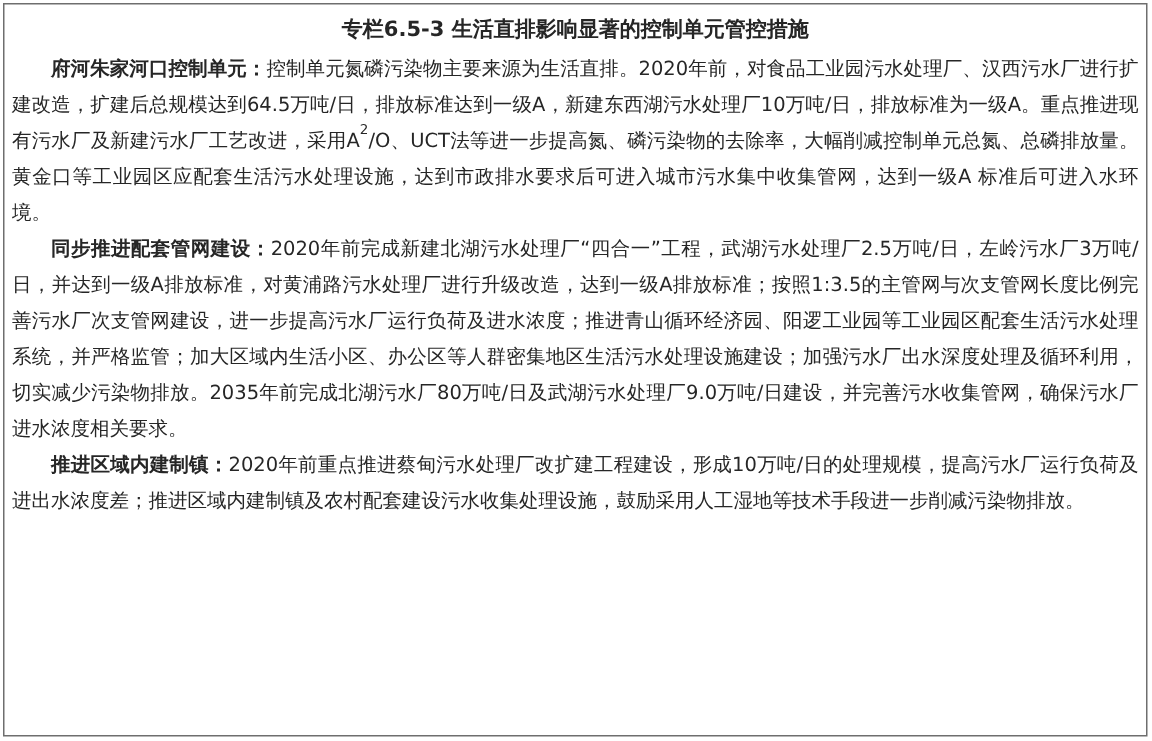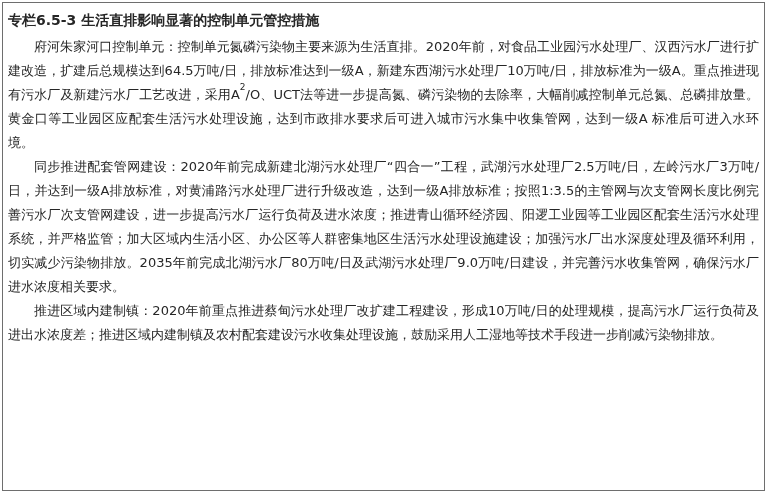--- a/index.html
+++ b/index.html
@@ -17,36 +17,36 @@
     top: 2px;
     width: 763px;
     height: 489px;
     border: 1px solid #6e6e6e;
     padding: 5px 5px 0 5px;
     overflow: hidden;
     background: #ffffff;
   }
   .box-title {
     margin: 0 0 3px 0;
-    text-align: left;
+    text-align: center;
     font-weight: 700;
     font-size: 14px;
     line-height: 24px;
     color: #262626;
   }
   .para {
     margin: 0;
     font-size: 13px;
     line-height: 24px;
     color: #262626;
     text-align: justify;
     text-indent: 26px;
     word-break: break-all;
   }
-  .para .unit-label { font-weight: 400; }
+  .para .unit-label { font-weight: 700; }
   .para sup {
     font-size: 9px;
     line-height: 0;
     position: relative;
     top: -4px;
   }
 </style>
 </head>
 <body>
 

